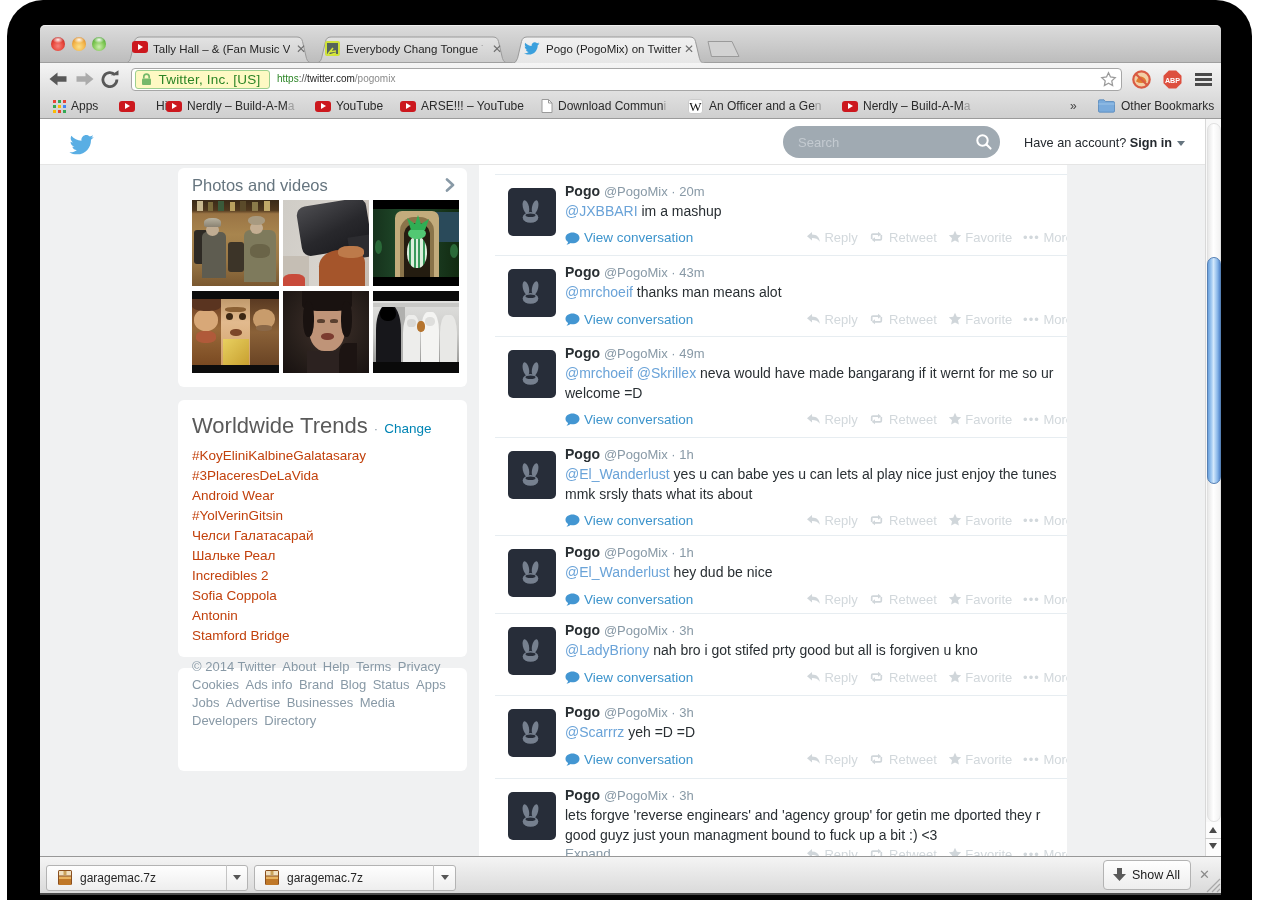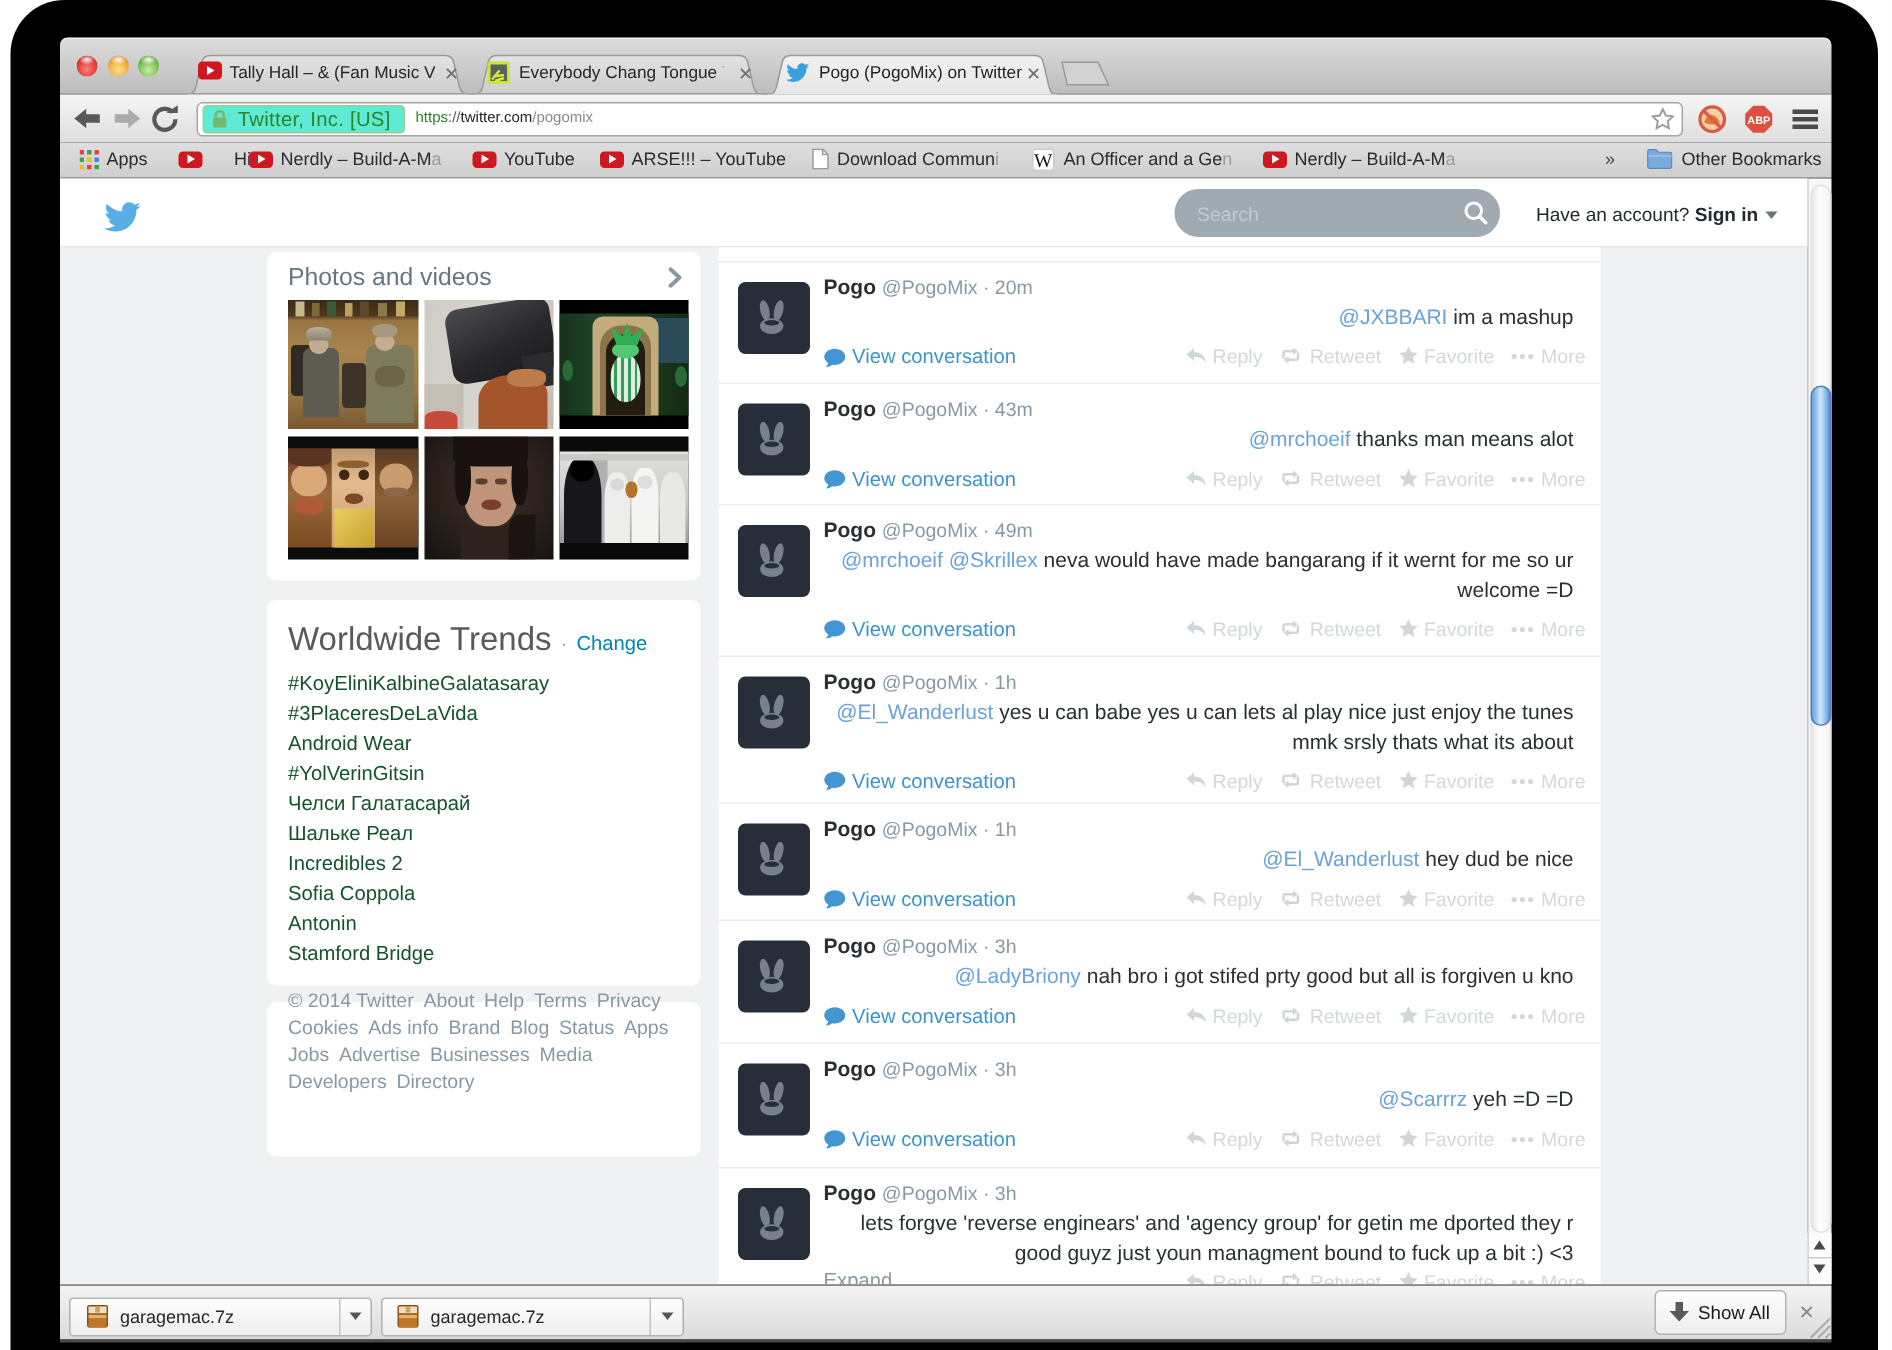--- a/index.html
+++ b/index.html
@@ -16,35 +16,35 @@
 #bookmarks { position:absolute; left:40px; top:95px; width:1181px; height:24px;
   background:linear-gradient(#dedede,#cfcfcf); border-bottom:1px solid #9b9b9b; }
 .light { position:absolute; top:37px; width:14px; height:14px; border-radius:50%; }
 .tablabel { position:absolute; top:43px; font-size:11.5px; color:#262626; white-space:nowrap; overflow:hidden; }
 .tabx { position:absolute; top:41.5px; font-size:12px; color:#6e6e6e; }
 .fav { position:absolute; top:41px; }
 
 #addrbar { position:absolute; left:131px; top:67.5px; width:991px; height:23px;
   background:#fff; border:1px solid #a6a6a6; border-radius:4px; }
 #evbadge { position:absolute; left:134.5px; top:70px; height:18.5px;
-  background:#5eead4; border:1px solid #9ccf8f; border-radius:3px;
+  background:#fef9c3; border:1px solid #9ccf8f; border-radius:3px;
   color:#2c8526; font-size:13.5px; line-height:17px; padding:0 9px 0 23px; letter-spacing:0.2px; }
 .url { position:absolute; top:71px; font-size:10px; line-height:16px; white-space:pre; }
 .bmk { position:absolute; top:99px; font-size:12px; color:#2b2b2b; line-height:14px; white-space:nowrap; }
 .yt { position:absolute; top:100.5px; width:16px; height:11px; background:#cc181e; border-radius:3px; }
 .yt:after { content:""; position:absolute; left:6px; top:2.5px;
   border-left:5px solid #fff; border-top:3px solid transparent; border-bottom:3px solid transparent; }
 
 #content { position:absolute; left:40px; top:119px; width:1165px; height:737px; background:#f0f1f2; }
 #theader { position:absolute; left:40px; top:119px; width:1165px; height:46px;
   background:#fff; border-bottom:1px solid #e5e5e5; }
 .card { position:absolute; background:#fff; border-radius:6px; }
-.trend { color:#14532d; font-size:13.5px; line-height:20px; }
+.trend { color:#c2410c; font-size:13.5px; line-height:20px; }
 #feed { position:absolute; left:478.5px; top:165px; width:588.5px; height:691px; background:#fff; }
-.tweet { position:absolute; left:0; width:588.5px; border-top:1px solid #e7edf1;text-align:right; }
+.tweet { position:absolute; left:16px; width:588.5px; border-top:1px solid #e7edf1; }
 .avatar { position:absolute; left:13px; top:13px; width:48px; height:48px;
   border-radius:5px; background:#272d39; }
 .tname { position:absolute; left:70.5px; top:8px; font-size:14px; color:#292f33; }
 .tname b { font-weight:bold; }
 .tname .gr { font-size:13px; color:#8899a6; font-weight:normal; }
 .ttext { position:absolute; left:70.5px; top:27px; width:500px;
   font-size:14px; line-height:19.5px; color:#292f33; }
 .ttext a { color:#6aa3d8; text-decoration:none; }
 .vc { position:absolute; left:89.5px; font-size:13.5px; color:#3d94cc; }
 .actions { position:absolute; right:10px; font-size:13px; color:#d2d8dc; white-space:nowrap; }

